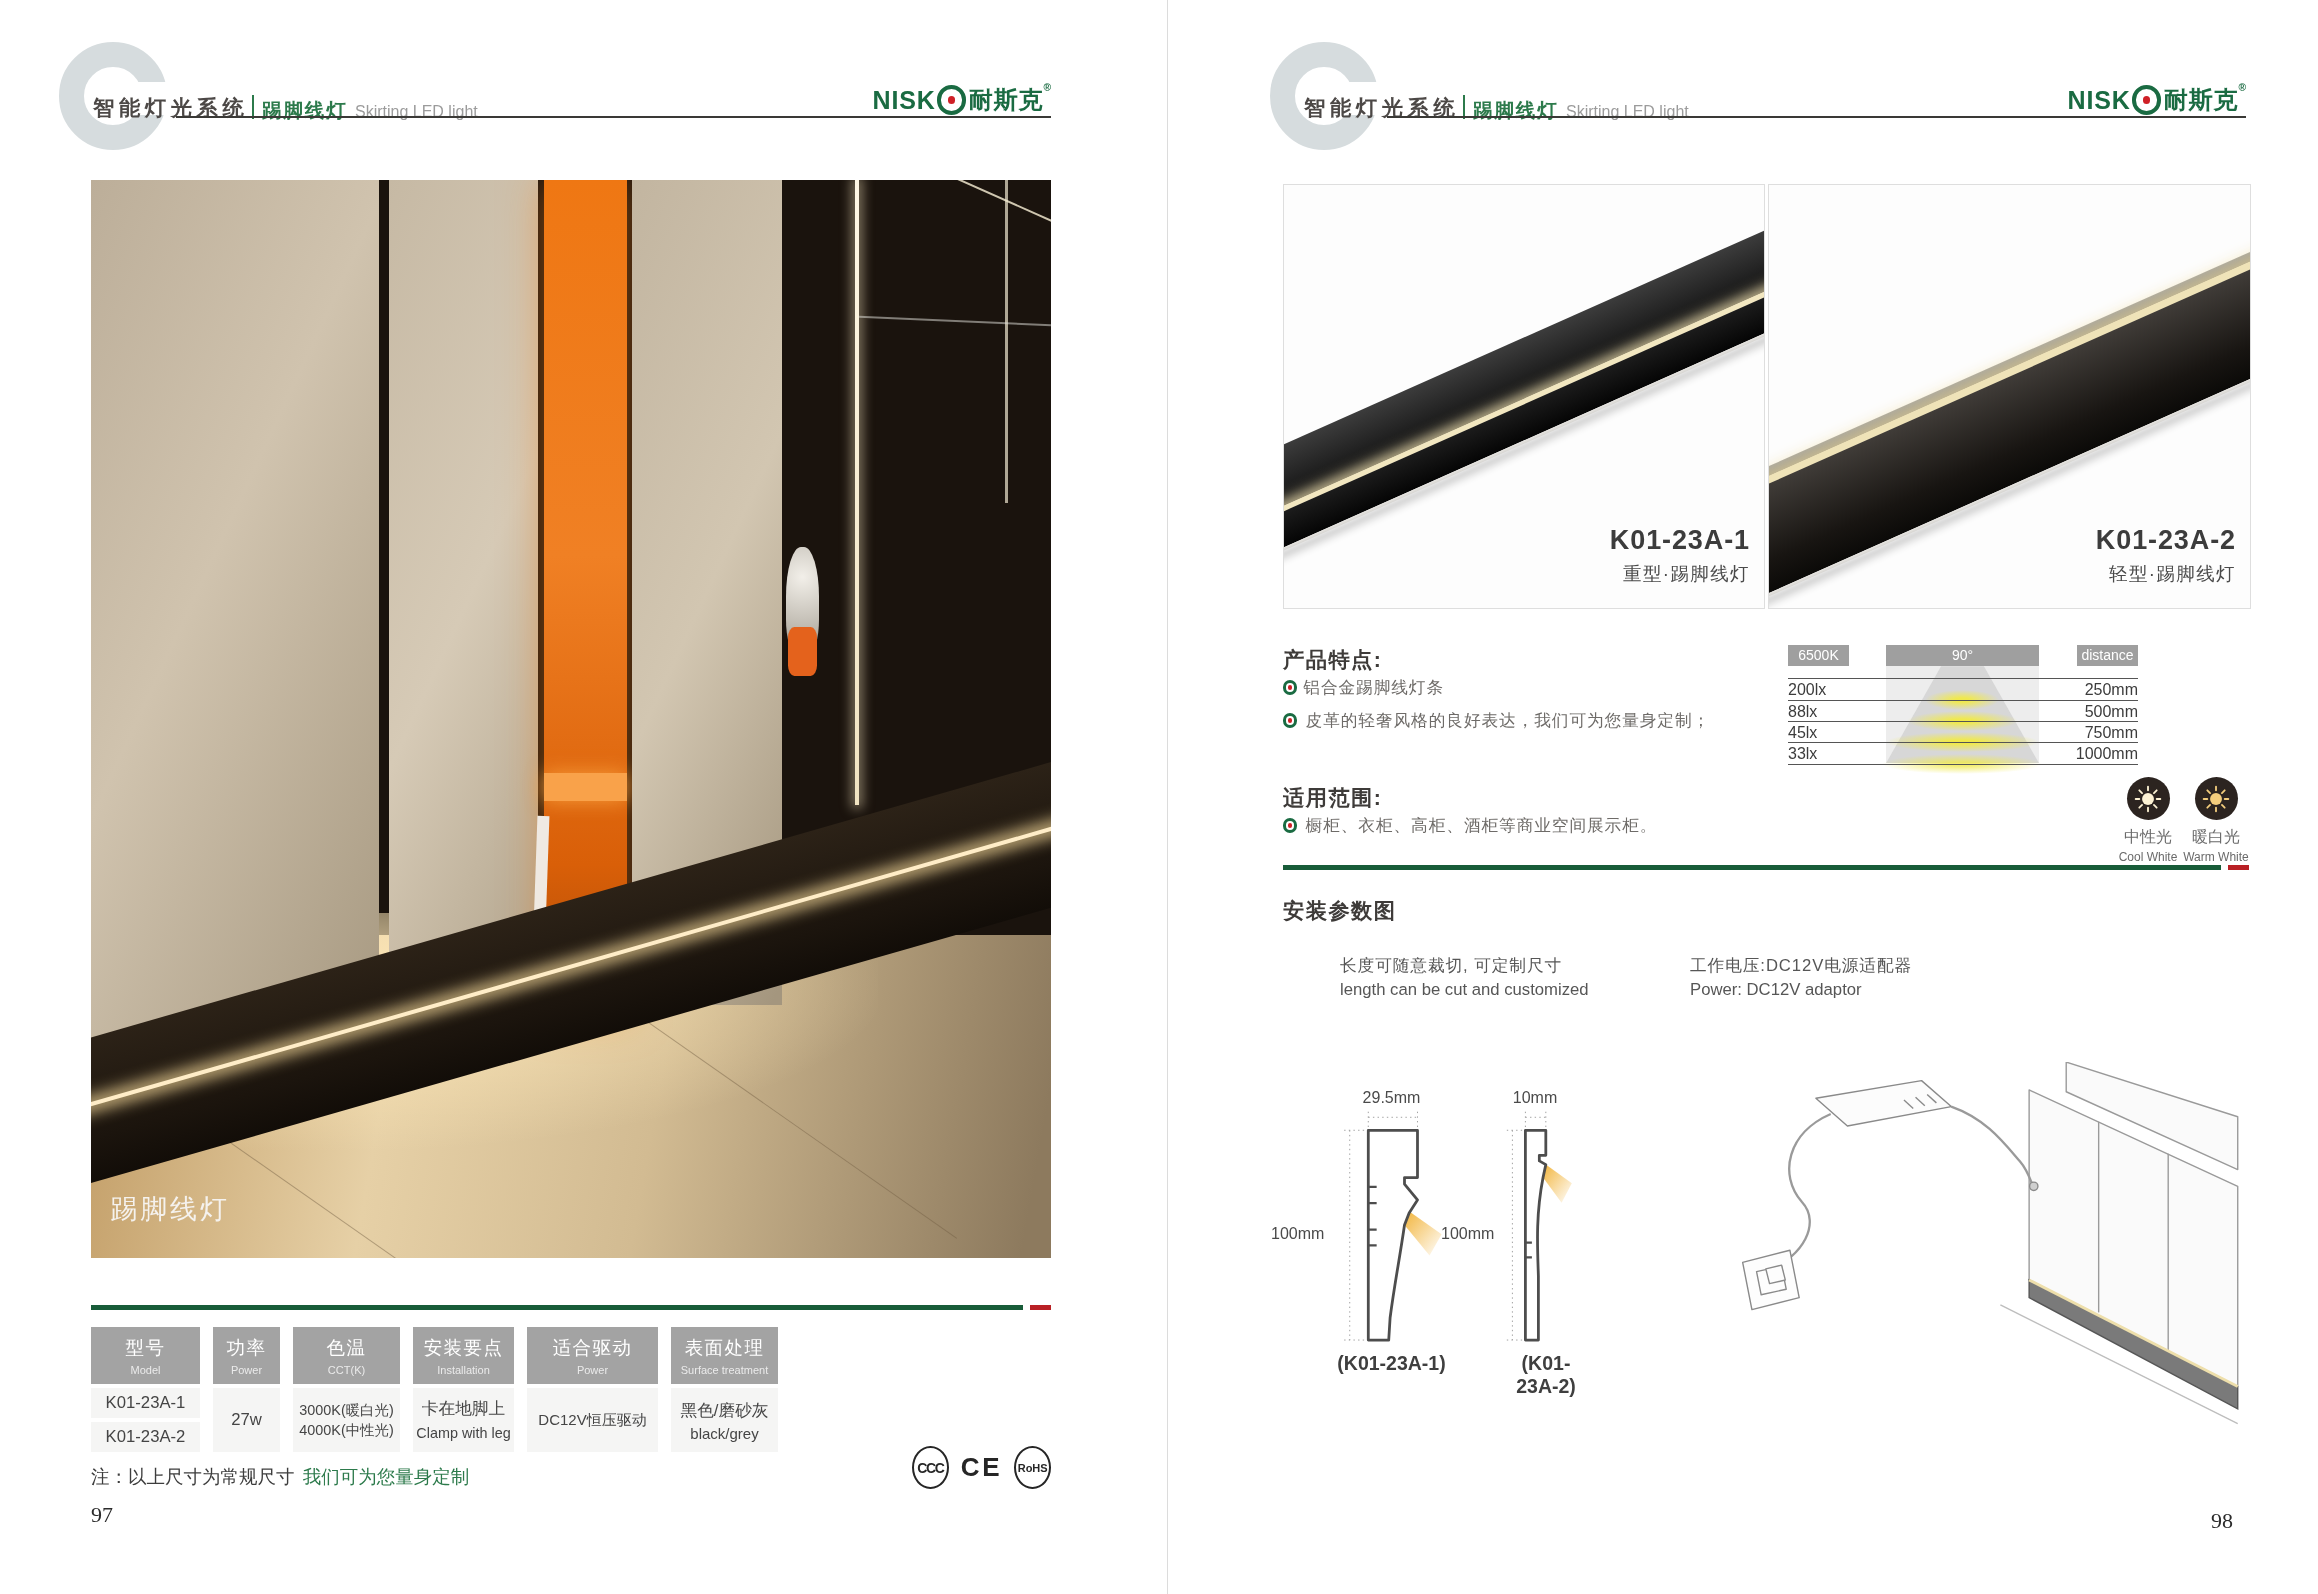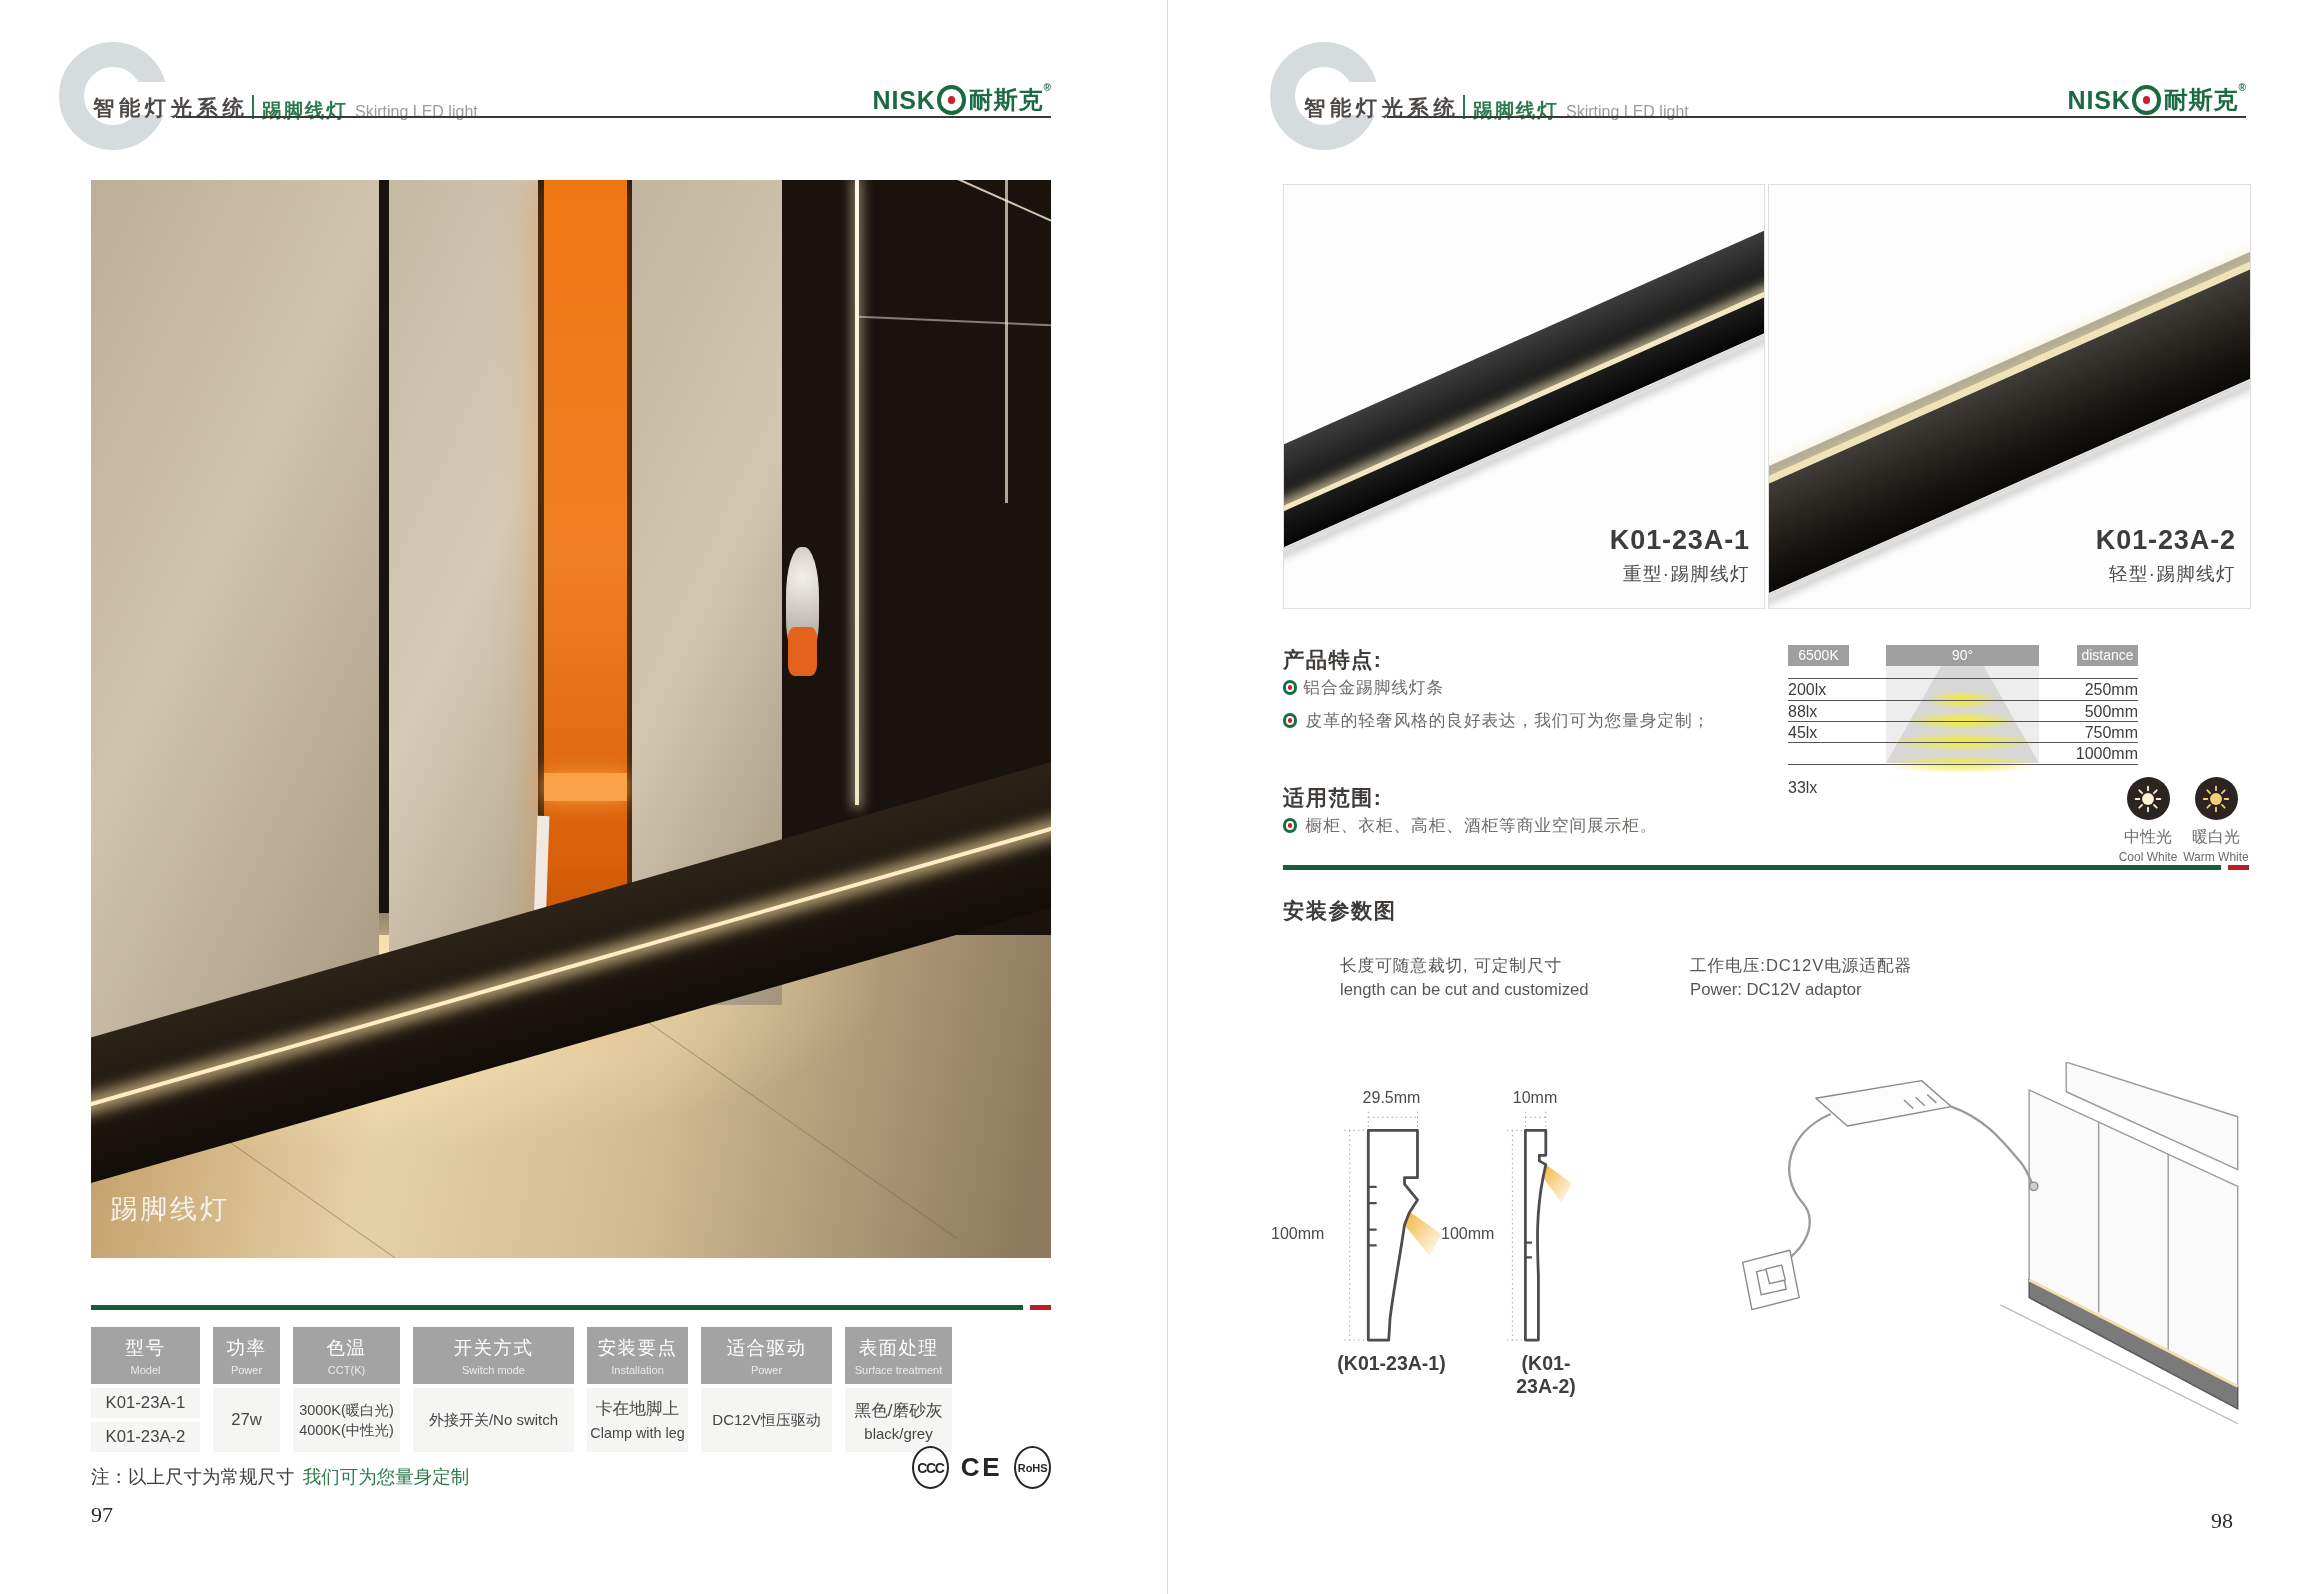--- a/index.html
+++ b/index.html
@@ -182,27 +182,20 @@
     <div class="col c3">
       <div class="th">
         <span class="zh">色温</span>
         <span class="en">CCT(K)</span>
       </div>
       <div class="td tall">
         <span class="fs31">3000K(暖白光)</span>
         <span class="fs31">4000K(中性光)</span>
       </div>
     </div>
-    <div class="col c4">
-      <div class="th">
-        <span class="zh">开关方式</span>
-        <span class="en">Switch mode</span>
-      </div>
-      <div class="td tall fs32">外接开关/No switch</div>
-    </div>
     <div class="col c5">
       <div class="th">
         <span class="zh">安装要点</span>
         <span class="en">Installation</span>
       </div>
       <div class="td tall">
         <span>卡在地脚上</span>
         <span class="l2 fs31">Clamp with leg</span>
       </div>
     </div>
@@ -301,21 +294,21 @@
     <div class="lux-line" style="top:55px;"></div>
     <div class="lux-line" style="top:76px;"></div>
     <div class="lux-line" style="top:97px;"></div>
     <div class="lux-line" style="top:119px;"></div>
     <div class="lux-badge" style="left:0;width:61px;">6500K</div>
     <div class="lux-badge" style="left:98px;width:153px;">90°</div>
     <div class="lux-badge" style="right:0;width:61px;">distance</div>
     <div class="lux-l" style="top:35px;">200lx</div>
     <div class="lux-l" style="top:57px;">88lx</div>
     <div class="lux-l" style="top:78px;">45lx</div>
-    <div class="lux-l" style="top:99px;margin-top:34px;">33lx</div>
+    <div class="lux-l" style="top:99px;">33lx</div>
     <div class="lux-r" style="top:35px;">250mm</div>
     <div class="lux-r" style="top:57px;">500mm</div>
     <div class="lux-r" style="top:78px;">750mm</div>
     <div class="lux-r" style="top:99px;">1000mm</div>
   </div>
 
   <div class="sec-h" style="left:1283px;top:783px;">适用范围:</div>
   <div class="bullet" style="left:1283px;top:814px;">
     <span class="b-ic">
         <span class="bd"></span>

